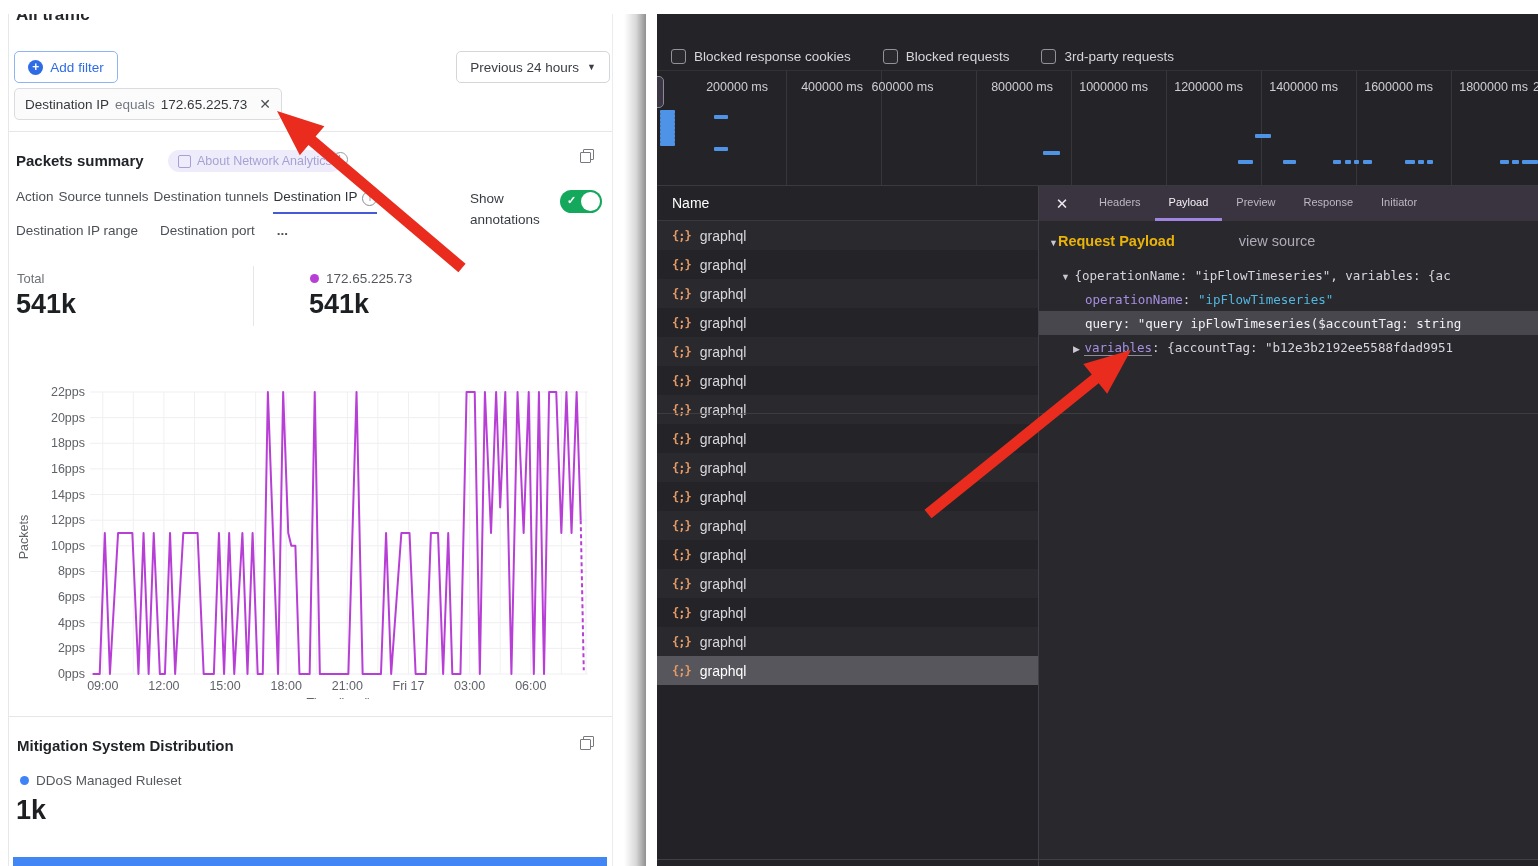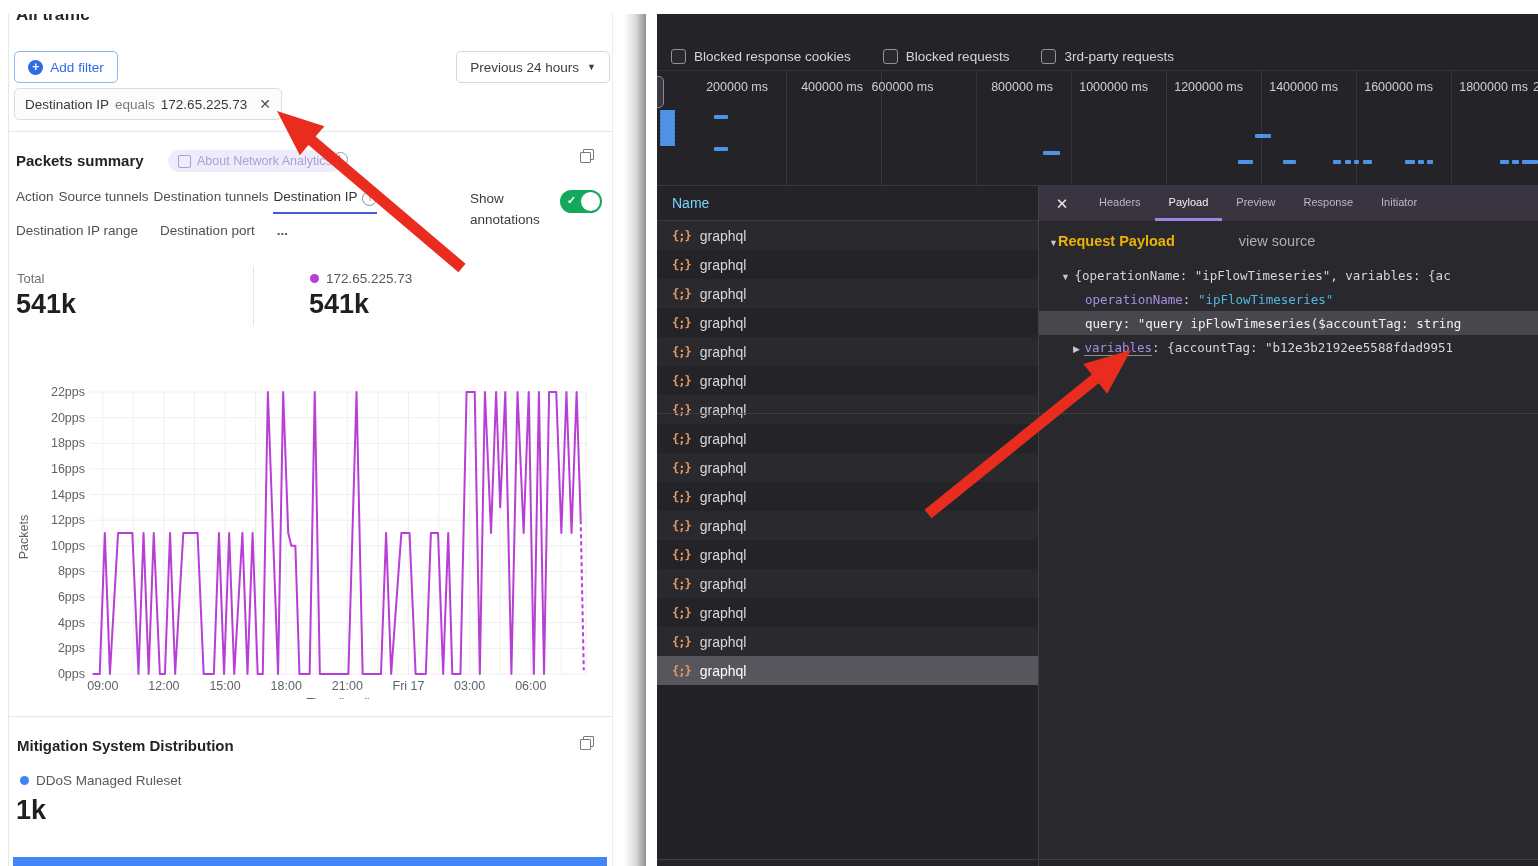--- a/index.html
+++ b/index.html
@@ -45,21 +45,21 @@
   .pill{height:20px;line-height:20px;padding:0 8px;border:1.5px solid #76727e;border-radius:9px;font-size:12.5px;font-weight:bold;color:#eceaf0;white-space:nowrap;cursor:pointer;}
   .pill.active{background:#574f63;border-color:#8a8494;}
   .check-row{left:0;top:29px;width:881px;height:28px;display:flex;align-items:center;gap:32px;padding-left:14px;box-sizing:border-box;border-bottom:1px solid #323236;}
   .checkbox-item{display:flex;align-items:center;gap:8px;font-size:13.5px;color:#d6d6da;cursor:pointer;}
   .cb{width:13px;height:13px;border:1.5px solid #94919b;border-radius:3px;background:#2a2a2e;}
   .timeline{left:0;top:57px;width:881px;height:114px;border-bottom:1px solid #3a3a3e;overflow:hidden;}
   .tl-label{position:absolute;top:9px;font-size:12.5px;color:#cfcfd3;white-space:nowrap;}
   .tl-grid{position:absolute;top:0;width:1px;height:114px;background:#36363b;}
   .tl-mark{position:absolute;height:4px;background:#4e93e6;border-radius:1px;}
   .scroll-handle{left:-5px;top:5px;width:10px;height:30px;border:1.6px solid #8d8799;border-radius:5px;background:#3a3642;}
-  .name-header{left:0;top:172px;width:381px;height:35px;background:#242428;border-bottom:1px solid #3a3a3e;font-size:14px;color:#7dd3fc;display:flex;align-items:center;padding-left:15px;box-sizing:border-box;}
+  .name-header{left:0;top:172px;width:381px;height:35px;background:#242428;border-bottom:1px solid #3a3a3e;font-size:14px;color:#ffffff;display:flex;align-items:center;padding-left:15px;box-sizing:border-box;}
   .req-list{left:0;top:207px;width:381px;height:638px;background:#232327;}
   .req-row{height:29px;display:flex;align-items:center;gap:9px;padding-left:15px;font-size:14px;color:#d8d8dc;cursor:pointer;}
   .req-row.even{background:#2a2a2e;} .req-row.odd{background:#242428;}
   .req-row.selected{background:#56565c;color:#fff;}
   .braces-icon{font-family:"DejaVu Sans Mono",monospace;font-size:12px;font-weight:bold;color:#e59a66;letter-spacing:-1px;}
   .vdiv{left:381px;top:172px;width:1px;height:694px;background:#404046;}
   .dtab-bar{left:382px;top:172px;width:499px;height:35px;background:#39343f;display:flex;align-items:center;gap:0;border-bottom:1px solid #454049;}
   .close-x{width:46px;text-align:center;color:#eceaf1;font-size:15px;cursor:pointer;}
   .dtab{padding:0 14px;height:35px;line-height:33px;font-size:11px;color:#bdb7c6;cursor:pointer;box-sizing:border-box;}
   .dtab.active{color:#f5f2f9;border-bottom:3px solid #9f84e0;}

